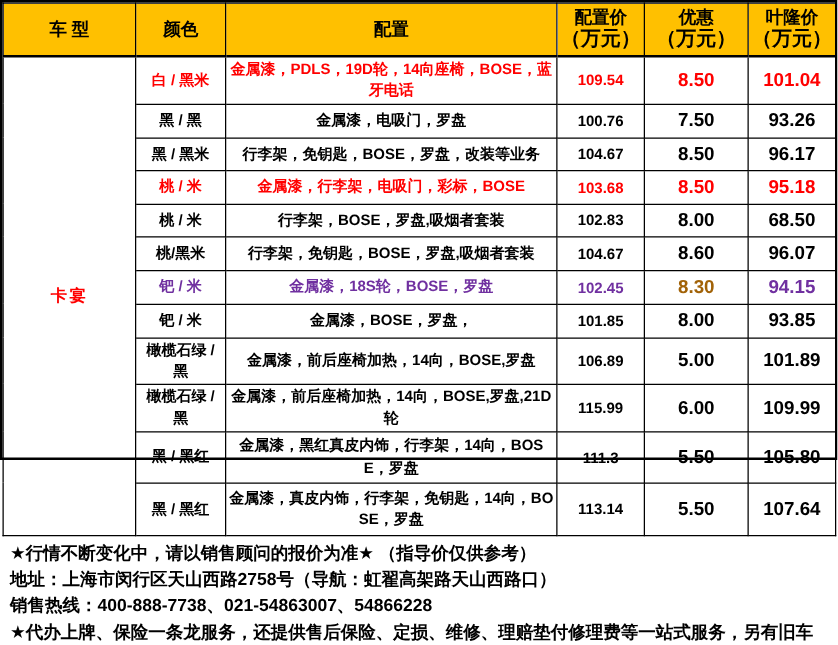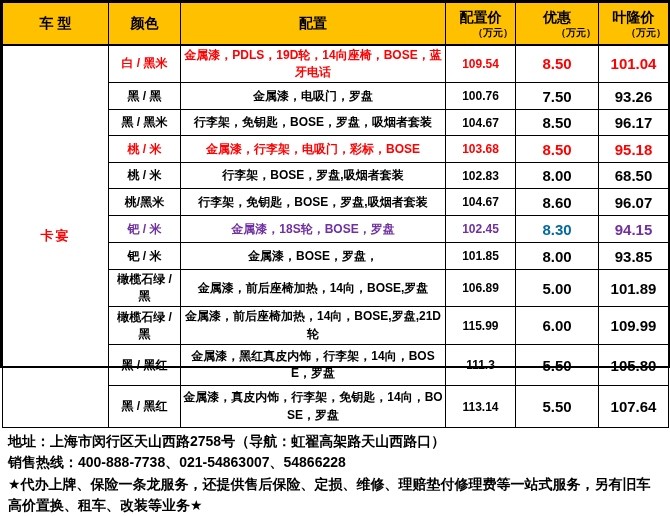--- a/index.html
+++ b/index.html
@@ -24,30 +24,30 @@
     text-align:center; vertical-align:middle;
     padding:1px 2px; overflow:hidden;
     word-break:break-all;
   }
   thead th {
     background:#FFC000;
     font-size:14px; height:42px;
     border-bottom:2px solid #000;
     line-height:1.3;
   }
-  thead th .sub { display:block; font-size:10px;text-align:right; }
+  thead th .sub { display:block; font-size:16px; }
   td.model-cell { color:#FF0000; font-size:13px; letter-spacing:2px; }
   td.color-cell { font-size:12px; }
   td.cfg-cell   { font-size:12px; line-height:1.45;border-radius:16px; }
   td.lp-cell    { font-size:12px; }
   td.disc-cell, td.fp-cell { font-size:15px; }
   tr.theme-black  td { color:#000000; }
   tr.theme-red    td { color:#FF0000; }
   tr.theme-purple td { color:#7030A0; }
-  tr.theme-purple td.disc-cell { color:#0369a1;margin-top:10px; }
+  tr.theme-purple td.disc-cell { color:#a16207;margin-top:10px; }
   tbody tr:nth-child(1)  { height:36px; }
   tbody tr:nth-child(2)  { height:27px; }
   tbody tr:nth-child(3)  { height:26px; }
   tbody tr:nth-child(4)  { height:27px; }
   tbody tr:nth-child(5)  { height:26px; }
   tbody tr:nth-child(6)  { height:27px; }
   tbody tr:nth-child(7)  { height:27px; }
   tbody tr:nth-child(8)  { height:27px; }
   tbody tr:nth-child(9)  { height:28px; }
   tbody tr:nth-child(10) { height:32px; }
@@ -95,21 +95,21 @@
       </tr>
       <tr class="theme-black">
         <td class="color-cell">黑 / 黑</td>
         <td class="cfg-cell">金属漆，电吸门，罗盘</td>
         <td class="lp-cell">100.76</td>
         <td class="disc-cell">7.50</td>
         <td class="fp-cell">93.26</td>
       </tr>
       <tr class="theme-black">
         <td class="color-cell">黑 / 黑米</td>
-        <td class="cfg-cell">行李架，免钥匙，BOSE，罗盘，吸烟者套装</td>
+        <td class="cfg-cell">行李架，免钥匙，BOSE，罗盘，改装等业务</td>
         <td class="lp-cell">104.67</td>
         <td class="disc-cell">8.50</td>
         <td class="fp-cell">96.17</td>
       </tr>
       <tr class="theme-red">
         <td class="color-cell">桃 / 米</td>
         <td class="cfg-cell">金属漆，行李架，电吸门，彩标，BOSE</td>
         <td class="lp-cell">103.68</td>
         <td class="disc-cell">8.50</td>
         <td class="fp-cell">95.18</td>
@@ -166,17 +166,18 @@
       <tr class="theme-black">
         <td class="color-cell">黑 / 黑红</td>
         <td class="cfg-cell">金属漆，真皮内饰，行李架，免钥匙，14向，BOSE，罗盘</td>
         <td class="lp-cell">113.14</td>
         <td class="disc-cell">5.50</td>
         <td class="fp-cell">107.64</td>
       </tr>
     </tbody>
   </table>
   <div class="footer">
+    <div class="fline">★行情不断变化中，请以销售顾问的报价为准★ （指导价仅供参考）</div>
     <div class="fline">地址：上海市闵行区天山西路2758号（导航：虹翟高架路天山西路口）</div>
     <div class="fline">销售热线：400-888-7738、021-54863007、54866228</div>
     <div class="fline">★代办上牌、保险一条龙服务，还提供售后保险、定损、维修、理赔垫付修理费等一站式服务，另有旧车高价置换、租车、改装等业务★</div>
   </div>
 </div>
 
 </body></html>

